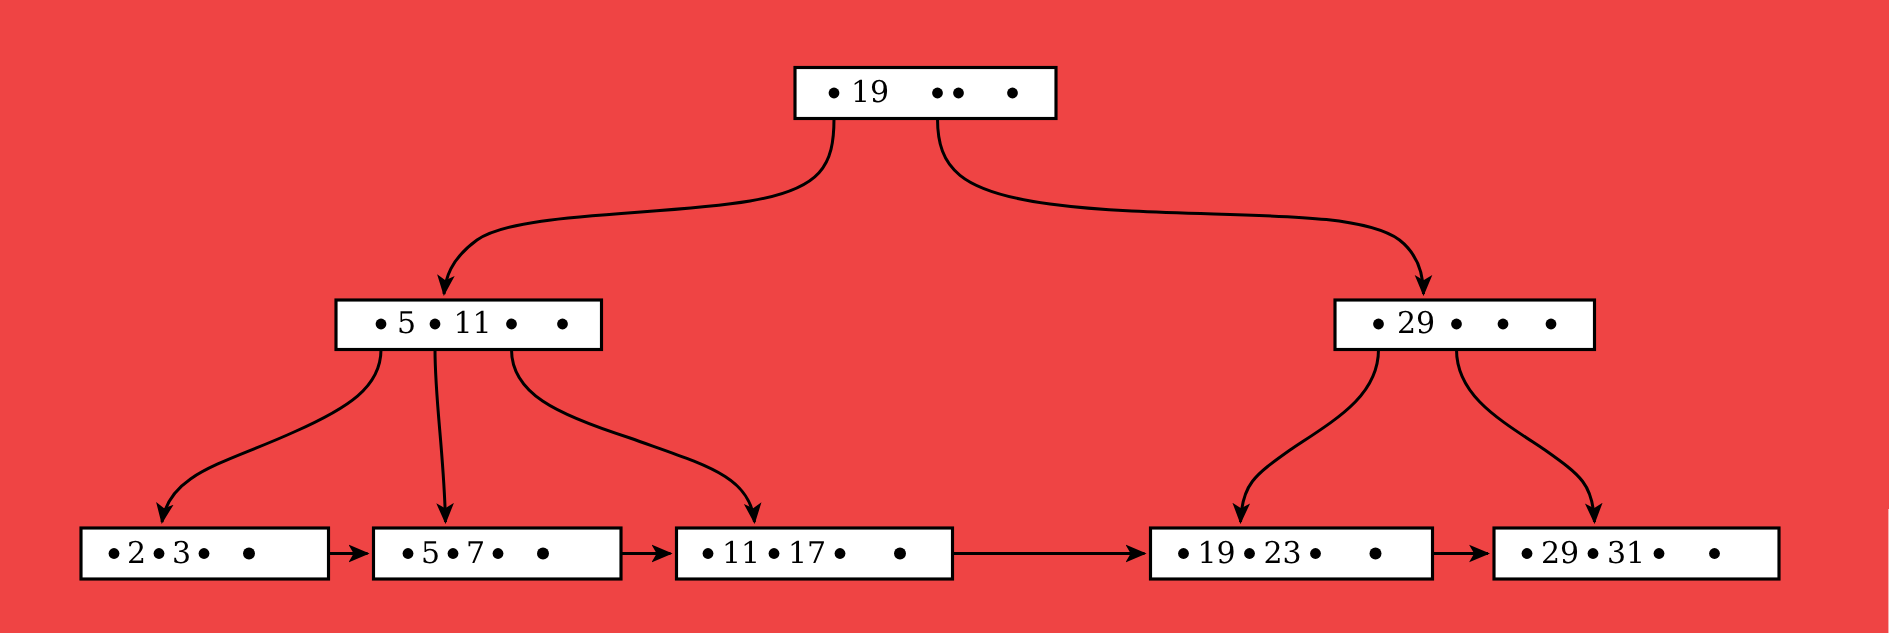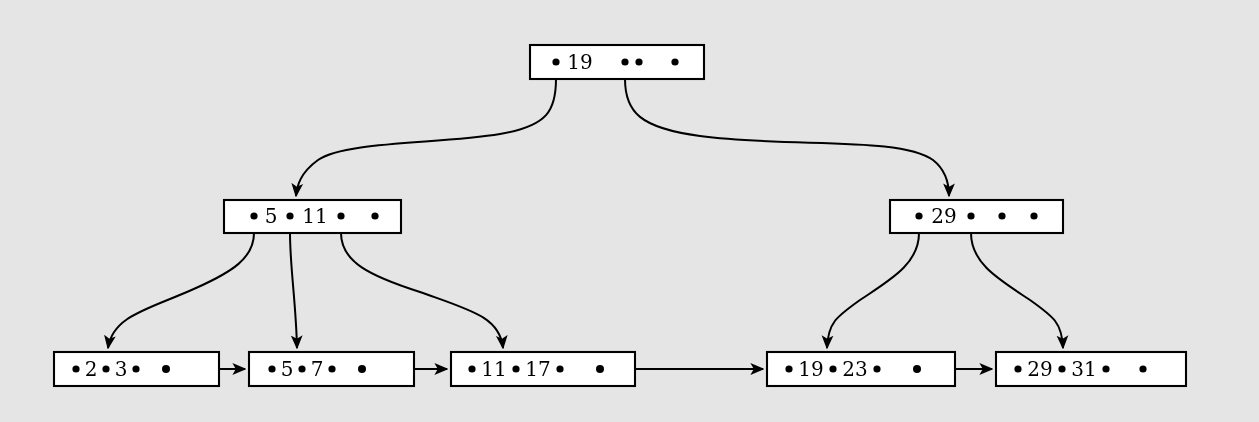--- a/index.html
+++ b/index.html
@@ -10,21 +10,21 @@
   body {
     width: 1259px;
     height: 422px;
     font-family: "DejaVu Serif", serif;
     overflow: hidden;
   }
   #diagram-root {
     position: relative;
     width: 1259px;
     height: 422px;
-    background: #e5e5e5;
+    background: #ef4444;
   }
   svg#tree-svg {
     display: block;
     width: 1259px;
     height: 422px;
   }
   .node-box {
     fill: #ffffff;
     stroke: #000000;
     stroke-width: 2.1;

